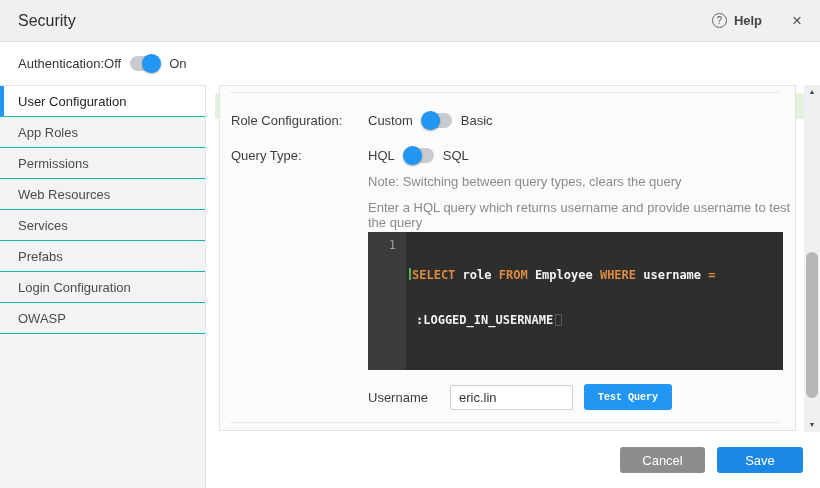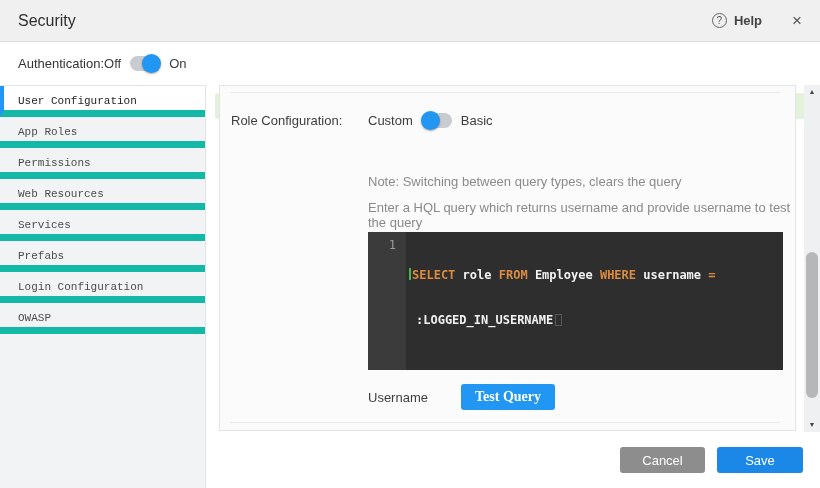--- a/index.html
+++ b/index.html
@@ -33,22 +33,22 @@
   .alert { position: absolute; left: 215px; top: 51px; width: 591px; height: 26px;
            background: var(--success-bg, #e4f2dd); border-radius: 3px;
            display: flex; align-items: center; padding: 0 10px; }
   .alert-check { color: #4da24d; font-size: 12px; margin-right: 8px; }
   .alert-msg { font-size: 13px; color: var(--success-text, #55a055); }
   .alert-close { margin-left: auto; color: #9fae9b; font-size: 15px; line-height: 1; cursor: pointer; }
 
   
   .sidebar { position: absolute; left: 0; top: 85px; width: 206px; height: 403px;
              background: #f2f3f4; border-top: 1px solid #e4e5e6; border-right: 1px solid #e2e3e4; }
-  .side-item { height: 31px; line-height: 31px; padding-left: 18px; border-bottom: 7px solid #14b8a6;
-               font-size: 11px; color: #4c4c4c; cursor: pointer; font-family: Liberation Mono, monospace; }
+  .side-item { height: 31px; line-height: 31px; padding-left: 18px; border-bottom: 1px solid #14b8a6;
+               font-size: 13px; color: #4c4c4c; cursor: pointer; }
   .side-item.active { background: #fff; border-left: 4px solid var(--accent, #2196f3);
                       padding-left: 14px; color: #252525; }
 
   
   .panel { position: absolute; left: 219px; top: 85px; width: 577px; height: 346px;
            background: #fbfbfc; border: 1px solid #e3e4e6; }
   .divider { position: absolute; left: 10px; right: 15px; border-top: 1px solid #e7e8ea; }
   .div-top { top: 6px; } .div-bottom { top: 336px; }
   .form-row { position: absolute; left: 11px; display: flex; align-items: center; }
   .row-role { top: 27px; } .row-query { top: 62px; }
@@ -71,22 +71,22 @@
   .end-cursor { display: inline-block; width: 7px; height: 12px; border: 1px solid #707070;
                 vertical-align: -2px; margin-left: 2px; opacity: .65; }
 
   
   .row-username { position: absolute; left: 148px; top: 298px; display: flex; align-items: center; }
   .uname-label { font-size: 13px; color: #3e3e3e; width: 82px; flex: none; }
   .uname-input { width: 123px; height: 25px; border: 1px solid #cdcdcd; border-radius: 2px;
                  padding: 0 8px; font-size: 13px; color: #333; background: #fff;
                  font-family: "Liberation Sans", sans-serif; }
   .btn-test { height: 26px; padding: 0 14px; margin-left: 11px; border: none; border-radius: 3px;
-              background: var(--accent, #2196f3); color: #fff; font-size: 14px; font-weight: bold;
-              font-family: Liberation Serif, serif; cursor: pointer; }
+              background: var(--accent, #2196f3); color: #fff; font-size: 10px; font-weight: bold;
+              font-family: Liberation Mono, monospace; cursor: pointer; }
 
   
   .scrollbar { position: absolute; left: 804px; top: 85px; width: 16px; height: 347px; background: #eef0f2; }
   .sb-btn { position: absolute; left: 0; width: 16px; height: 14px; font-size: 7px; color: #444;
             text-align: center; line-height: 14px; cursor: pointer; }
   .sb-up { top: 0; } .sb-down { bottom: 0; }
   .sb-thumb { position: absolute; left: 2px; width: 12px; top: 167px; height: 146px;
               background: #b5b7b9; border-radius: 6px; cursor: pointer; }
 
   
@@ -145,36 +145,45 @@
 
     <div class="form-row row-role">
       <span class="form-label">Role Configuration:</span>
       <span class="tgl-txt">Custom</span>
       <span class="switch knob-left">
           <span class="knob"></span>
         </span>
       <span class="tgl-txt">Basic</span>
     </div>
 
+    <div class="form-row row-query">
+      <span class="form-label">Query Type:</span>
+      <span class="tgl-txt">HQL</span>
+      <span class="switch knob-left">
+          <span class="knob"></span>
+        </span>
+      <span class="tgl-txt">SQL</span>
+    </div>
 
     <div class="note-line note-1">Note: Switching between query types, clears the query</div>
     <div class="note-line note-2">Enter a HQL query which returns username and provide username to test the query</div>
 
     <div class="editor">
       <div class="gutter">
         <span>1</span>
       </div>
       <div class="code">
         <div class="code-line"><span class="caret"></span><span><span class="tok-keyword">SELECT</span><span class="tok-plain"> </span><span class="tok-ident">role</span><span class="tok-plain"> </span><span class="tok-keyword">FROM</span><span class="tok-plain"> </span><span class="tok-ident">Employee</span><span class="tok-plain"> </span><span class="tok-keyword">WHERE</span><span class="tok-plain"> </span><span class="tok-ident">username</span><span class="tok-plain"> </span><span class="tok-keyword">=</span></span></div>
         <div class="code-line code-line2"><span><span class="tok-ident">:LOGGED_IN_USERNAME</span></span><span class="end-cursor"></span></div>
       </div>
     </div>
 
     <div class="row-username">
       <span class="uname-label">Username</span>
+      <input class="uname-input" type="text" value="eric.lin" style="">
       <button class="btn-test">Test Query</button>
     </div>
 
     <div class="divider div-bottom"></div>
   </div>
 
   <div class="scrollbar">
     <div class="sb-btn sb-up">▲</div>
     <div class="sb-thumb"></div>
     <div class="sb-btn sb-down">▼</div>

